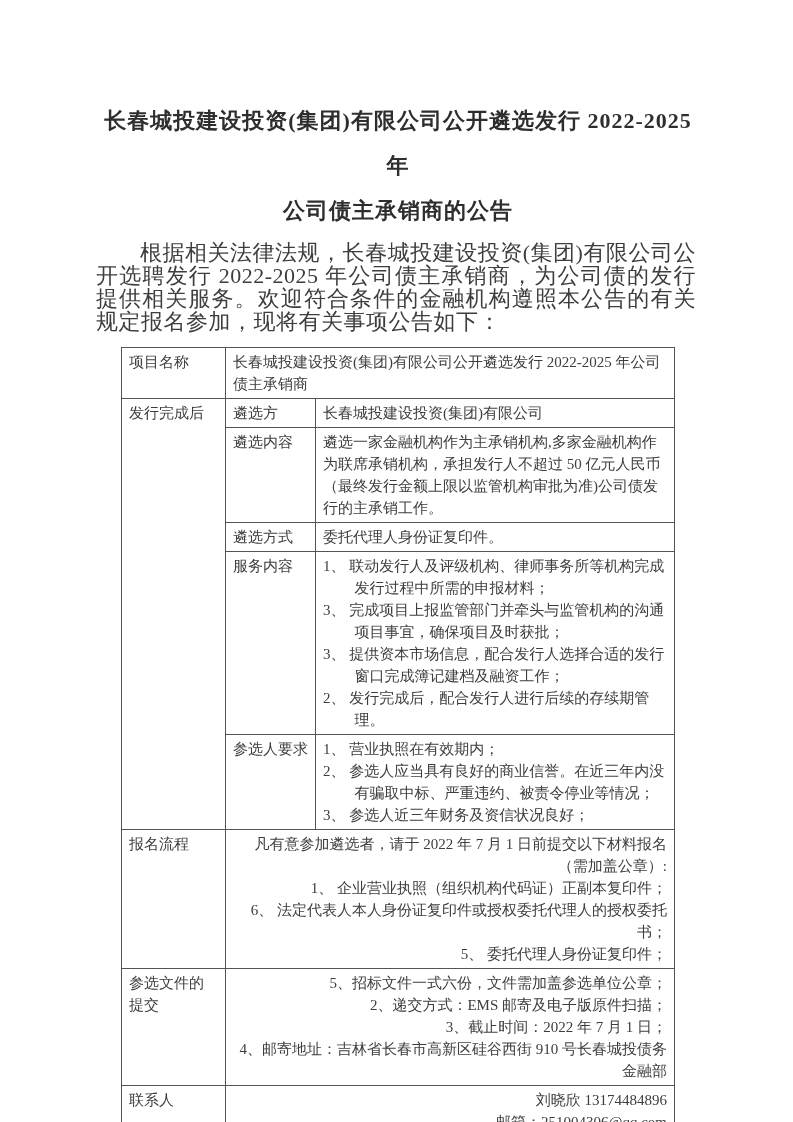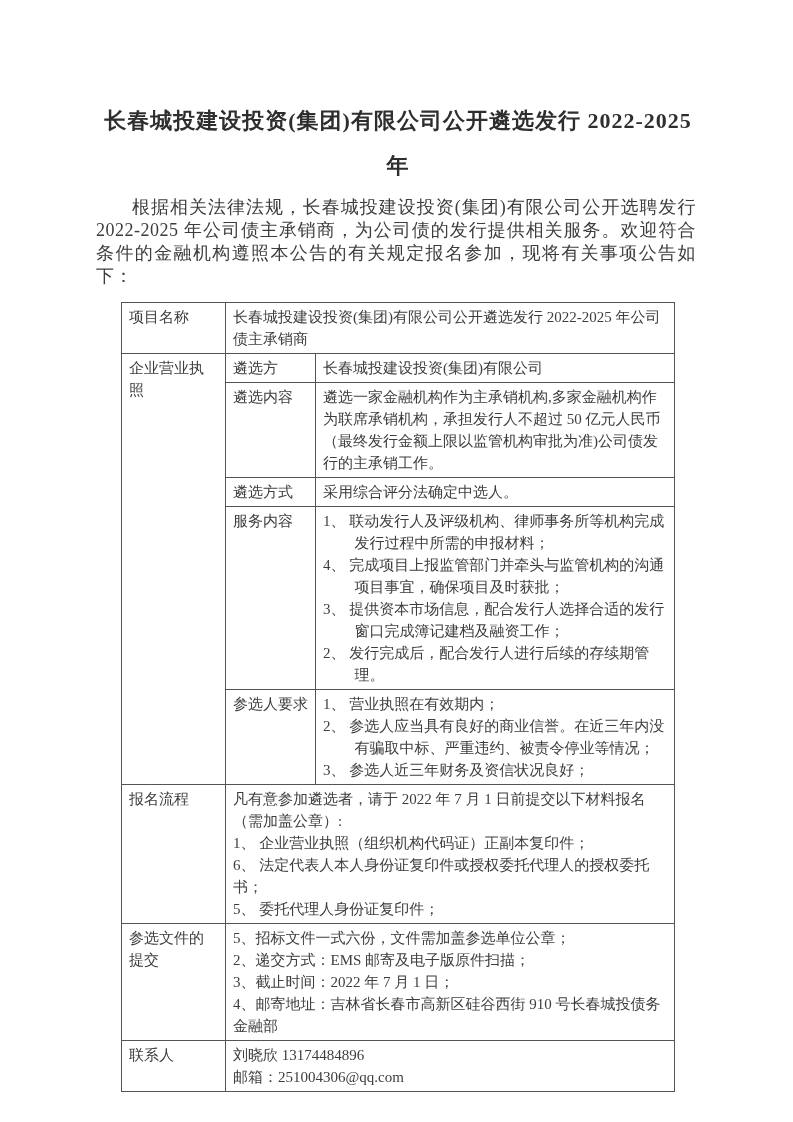--- a/index.html
+++ b/index.html
@@ -26,21 +26,21 @@
   .title-block {
     text-align: center;
     font-weight: bold;
     color: #2e2e2e;
     font-size: 22px;
     line-height: 45px;
     letter-spacing: 1px;
   }
   .intro {
     margin: 8px 4px 14px 0;
-    font-size: 18px;
+    font-size: 22px;
     line-height: 23px;
     text-indent: 2em;
     text-align: justify;
     letter-spacing: 0.5px;
   }
   table.doc-table {
     border-collapse: collapse;
     table-layout: fixed;
     width: 554px;
     margin-left: 25px;
@@ -65,68 +65,69 @@
   td.sub-label {
     vertical-align: middle;
     text-align: center;
     padding-left: 2px;
     padding-right: 2px;
   }
   .hang {
     padding-left: 2.1em;
     text-indent: -2.1em;
   }
-  .cell-line { display: block; }
+  .cell-line { display: block; text-align: right; }
 </style>
 </head>
 <body>
 
 <div class="page">
   <div class="content">
 
     <div class="title-block">
       <div>长春城投建设投资(集团)有限公司公开遴选发行 2022-2025 年</div>
+      <div>公司债主承销商的公告</div>
     </div>
 
     <p class="intro">根据相关法律法规，长春城投建设投资(集团)有限公司公开选聘发行 2022-2025 年公司债主承销商，为公司债的发行提供相关服务。欢迎符合条件的金融机构遵照本公告的有关规定报名参加，现将有关事项公告如下：</p>
 
     <table class="doc-table">
       <colgroup>
         <col style="width:104px">
         <col style="width:90px">
         <col>
       </colgroup>
 
       <tbody>
           <tr>
         <td class="row-label">项目名称</td>
         <td colspan="2">长春城投建设投资(集团)有限公司公开遴选发行 2022-2025 年公司债主承销商</td>
       </tr>
 
       <tr>
-        <td rowspan="5" class="group-label">企业营业执照</td>
+        <td rowspan="5" class="group-label">发行完成后</td>
         <td class="sub-label">遴选方</td>
         <td>长春城投建设投资(集团)有限公司</td>
       </tr>
 
       <tr>
         <td class="sub-label">遴选内容</td>
         <td>遴选一家金融机构作为主承销机构,多家金融机构作为联席承销机构，承担发行人不超过 50 亿元人民币（最终发行金额上限以监管机构审批为准)公司债发行的主承销工作。</td>
       </tr>
 
       <tr>
         <td class="sub-label">遴选方式</td>
-        <td>采用综合评分法确定中选人。</td>
+        <td>委托代理人身份证复印件。</td>
       </tr>
 
       <tr>
         <td class="sub-label">服务内容</td>
         <td>
           <div class="hang">1、 联动发行人及评级机构、律师事务所等机构完成发行过程中所需的申报材料；</div>
-          <div class="hang">4、 完成项目上报监管部门并牵头与监管机构的沟通项目事宜，确保项目及时获批；</div>
+          <div class="hang">3、 完成项目上报监管部门并牵头与监管机构的沟通项目事宜，确保项目及时获批；</div>
           <div class="hang">3、 提供资本市场信息，配合发行人选择合适的发行窗口完成簿记建档及融资工作；</div>
           <div class="hang">2、 发行完成后，配合发行人进行后续的存续期管理。</div>
         </td>
       </tr>
 
       <tr>
         <td class="sub-label">参选人要求</td>
         <td>
           <div class="hang">1、 营业执照在有效期内；</div>
           <div class="hang">2、 参选人应当具有良好的商业信誉。在近三年内没有骗取中标、严重违约、被责令停业等情况；</div>

